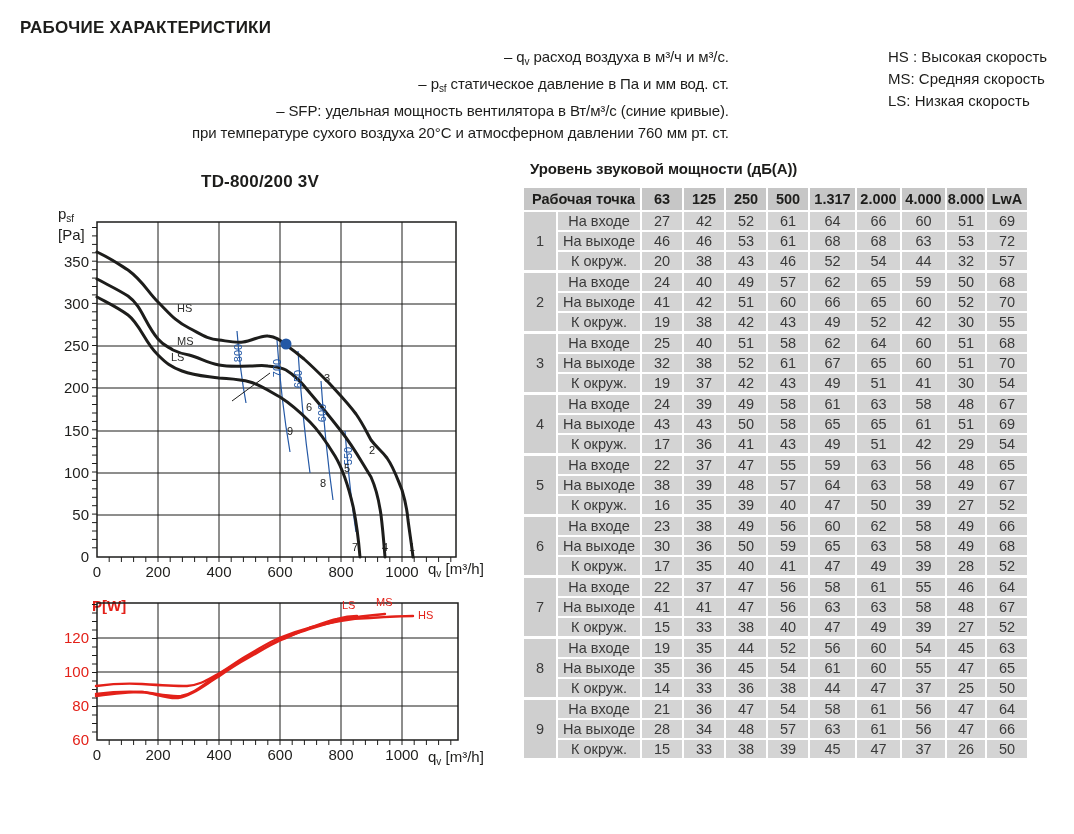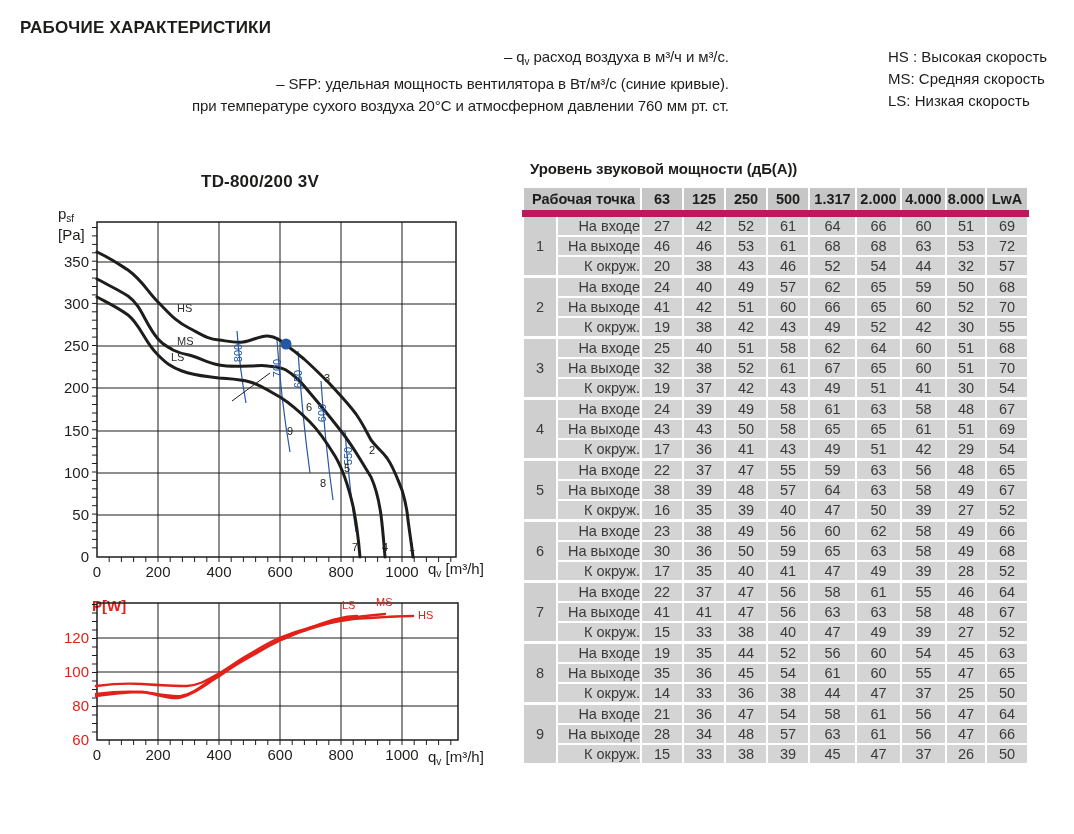--- a/index.html
+++ b/index.html
@@ -21,36 +21,37 @@
   .tick-label.redt{fill:#e32119;}
   .curve-lab{font-size:11px;fill:#2e2e2c;}
   .curve-lab.redt{fill:#e32119;}
   .sfp-lab{font-size:11px;fill:#2458a5;}
   .pt-lab{font-size:11px;fill:#1d1d1b;}
   
   .tbl-title{font-size:15px;font-weight:bold;letter-spacing:-.1px;margin-left:8px;}
   table.snd{border-collapse:collapse;table-layout:fixed;width:505px;}
   table.snd th,table.snd td{border:2px solid #fff;font-size:14.5px;text-align:center;
      padding:0;height:18px;color:#3a3a3a;overflow:hidden;white-space:nowrap;}
-  table.snd th{background:#c6c6c6;color:#1d1d1b;font-weight:bold;height:22px;border-bottom:7px solid #be185d;}
+  table.snd th{background:#c6c6c6;color:#1d1d1b;font-weight:bold;height:22px;border-bottom:1px solid #be185d;}
   table.snd th.corner{text-align:left;padding-left:8px;}
   table.snd td{background:#d4d4d4;}
-  table.snd td.c-label{text-align:right;}
+  table.snd td.c-label{text-align:center;}
   table.snd td.grp{border-bottom:3px solid #fff;}
   table.snd td.c-num{background:#cfcfcf;}
 </style>
 </head>
 <body>
 
 <div class="page">
 
   <div class="abs" style="left:20px;top:18px;">
     <h1 class="title">РАБОЧИЕ ХАРАКТЕРИСТИКИ</h1>
     <div style="margin-top:8px;text-align:right;">
       <div class="bline"><span>– q</span><span class="sub">v</span><span> расход воздуха в м³/ч и м³/с.</span></div>
+      <div class="bline"><span>– p</span><span class="sub">sf</span><span> статическое давление в Па и мм вод. ст.</span></div>
       <div class="bline"><span>– SFP: удельная мощность вентилятора в Вт/м³/с (синие кривые).</span></div>
       <div class="bline" style="margin-left:172px;"><span>при температуре сухого воздуха 20°C и атмосферном давлении 760 мм рт. ст.</span></div>
     </div>
   </div>
 
   <div class="abs" style="left:888px;top:46px;">
     <div class="legend-line">HS : Высокая скорость</div>
     <div class="legend-line">MS: Средняя скорость</div>
     <div class="legend-line">LS: Низкая скорость</div>
   </div>

